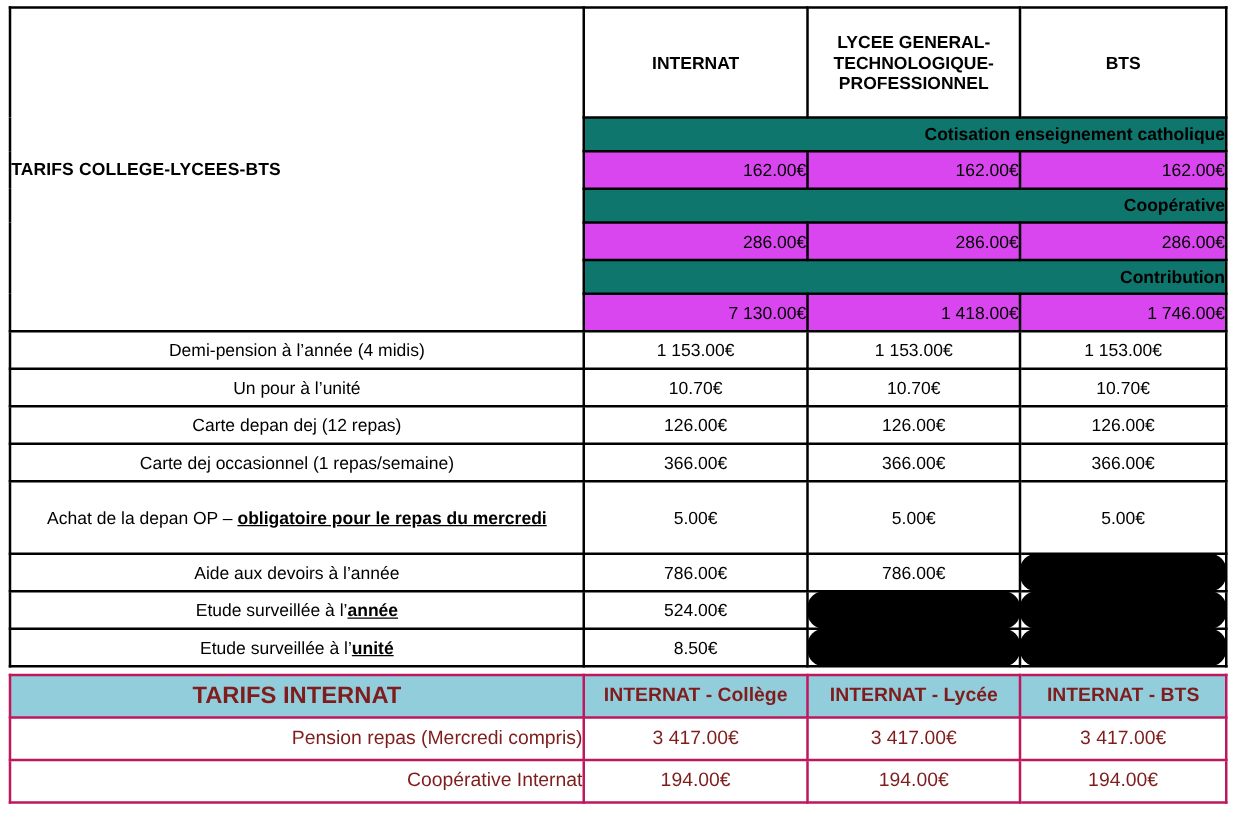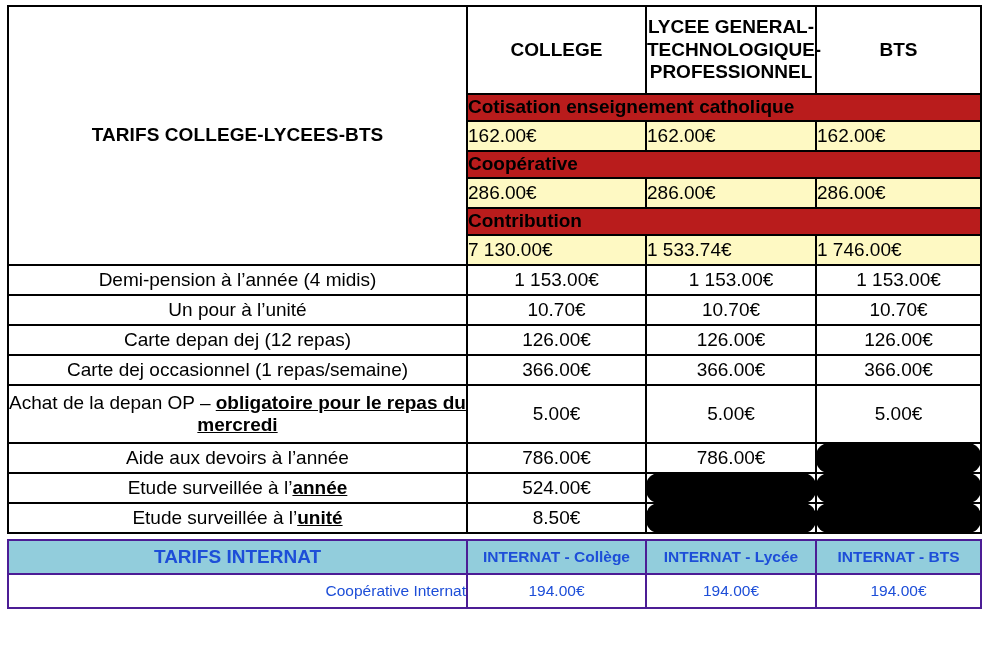--- a/index.html
+++ b/index.html
@@ -25,63 +25,63 @@
     position: absolute;
     left: 7px;
     top: 5px;
     width: 973px;
     border-collapse: collapse;
     table-layout: fixed;
   }
   .tbl1 td {
     border: 2px solid #000000;
     padding: 0;
-    font-size: 19px;
+    font-size: 14px;
     color: #000000;
     line-height: 1.18;
     vertical-align: middle;
   }
 
   .col-label { width: 459px; }
   .col-v1 { width: 179px; }
   .col-v2 { width: 170px; }
   .col-v3 { width: 165px; }
 
   .title-cell {
-    text-align: center;
+    text-align: left;
     vertical-align: middle;
     color: #E0192B;
     font-weight: bold;
     font-size: 17.5px;
     letter-spacing: 0.1px;
   }
 
   .hdr {
     text-align: center;
     vertical-align: middle;
     color: #E0192B;
     font-weight: bold;
     font-size: 15px;
     height: 86px;
     line-height: 1.32;
     padding: 0 4px;
   }
 
   .band {
-    background: #b91c1c;
+    background: #0f766e;
     color: #000000;
     font-weight: bold;
-    text-align: left;
+    text-align: right;
     height: 25px;
     font-size: 15px;
   }
 
   .peach {
-    background: #fef9c3;
-    text-align: left;
+    background: #d946ef;
+    text-align: right;
     height: 28px;
     font-size: 16px;
   }
 
   .rowlabel {
     text-align: center;
     padding: 2px 6px 2px 4px;
     font-size: 15.5px;
     height: 28px;
   }
@@ -106,24 +106,24 @@
   
   .tbl2 {
     position: absolute;
     left: 7px;
     top: 539px;
     width: 973px;
     border-collapse: collapse;
     table-layout: fixed;
   }
   .tbl2 td {
-    border: 2px solid #4c1d95;
+    border: 2px solid #be185d;
     padding: 0;
     font-size: 15.5px;
-    color: #1d4ed8;
+    color: #7f1d1d;
     vertical-align: middle;
   }
   .teal {
     background: #92CDDC;
     color: #E0192B;
     font-weight: bold;
     text-align: center;
     height: 32px;
     font-size: 16.5px;
   }
@@ -149,21 +149,21 @@
     <colgroup>
       <col class="col-label">
         <col class="col-v1">
         <col class="col-v2">
         <col class="col-v3">
     </colgroup>
     <tbody>
 
       <tr>
         <td class="title-cell" rowspan="7">TARIFS COLLEGE-LYCEES-BTS</td>
-        <td class="hdr">COLLEGE</td>
+        <td class="hdr">INTERNAT</td>
         <td class="hdr">LYCEE GENERAL-TECHNOLOGIQUE-PROFESSIONNEL</td>
         <td class="hdr">BTS</td>
       </tr>
 
       <tr>
         <td class="band" colspan="3">Cotisation enseignement catholique</td>
       </tr>
       <tr>
         <td class="peach">162.00€</td>
         <td class="peach">162.00€</td>
@@ -177,21 +177,21 @@
         <td class="peach">286.00€</td>
         <td class="peach">286.00€</td>
         <td class="peach">286.00€</td>
       </tr>
 
       <tr>
         <td class="band" colspan="3">Contribution</td>
       </tr>
       <tr>
         <td class="peach">7 130.00€</td>
-        <td class="peach">1 533.74€</td>
+        <td class="peach">1 418.00€</td>
         <td class="peach">1 746.00€</td>
       </tr>
 
       <tr>
         <td class="rowlabel">Demi-pension à l’année (4 midis)</td>
         <td class="val">1 153.00€</td>
         <td class="val">1 153.00€</td>
         <td class="val">1 153.00€</td>
       </tr>
 
@@ -255,20 +255,26 @@
     </colgroup>
     <tbody>
       <tr>
         <td class="teal big">TARIFS INTERNAT</td>
         <td class="teal">INTERNAT - Collège</td>
         <td class="teal">INTERNAT - Lycée</td>
         <td class="teal">INTERNAT - BTS</td>
       </tr>
 
 
+      <tr>
+        <td class="t2-label">Pension repas (Mercredi compris)</td>
+        <td class="t2-val">3 417.00€</td>
+        <td class="t2-val">3 417.00€</td>
+        <td class="t2-val">3 417.00€</td>
+      </tr>
 
       <tr>
         <td class="t2-label">Coopérative Internat</td>
         <td class="t2-val">194.00€</td>
         <td class="t2-val">194.00€</td>
         <td class="t2-val">194.00€</td>
       </tr>
     </tbody>
   </table>
 

